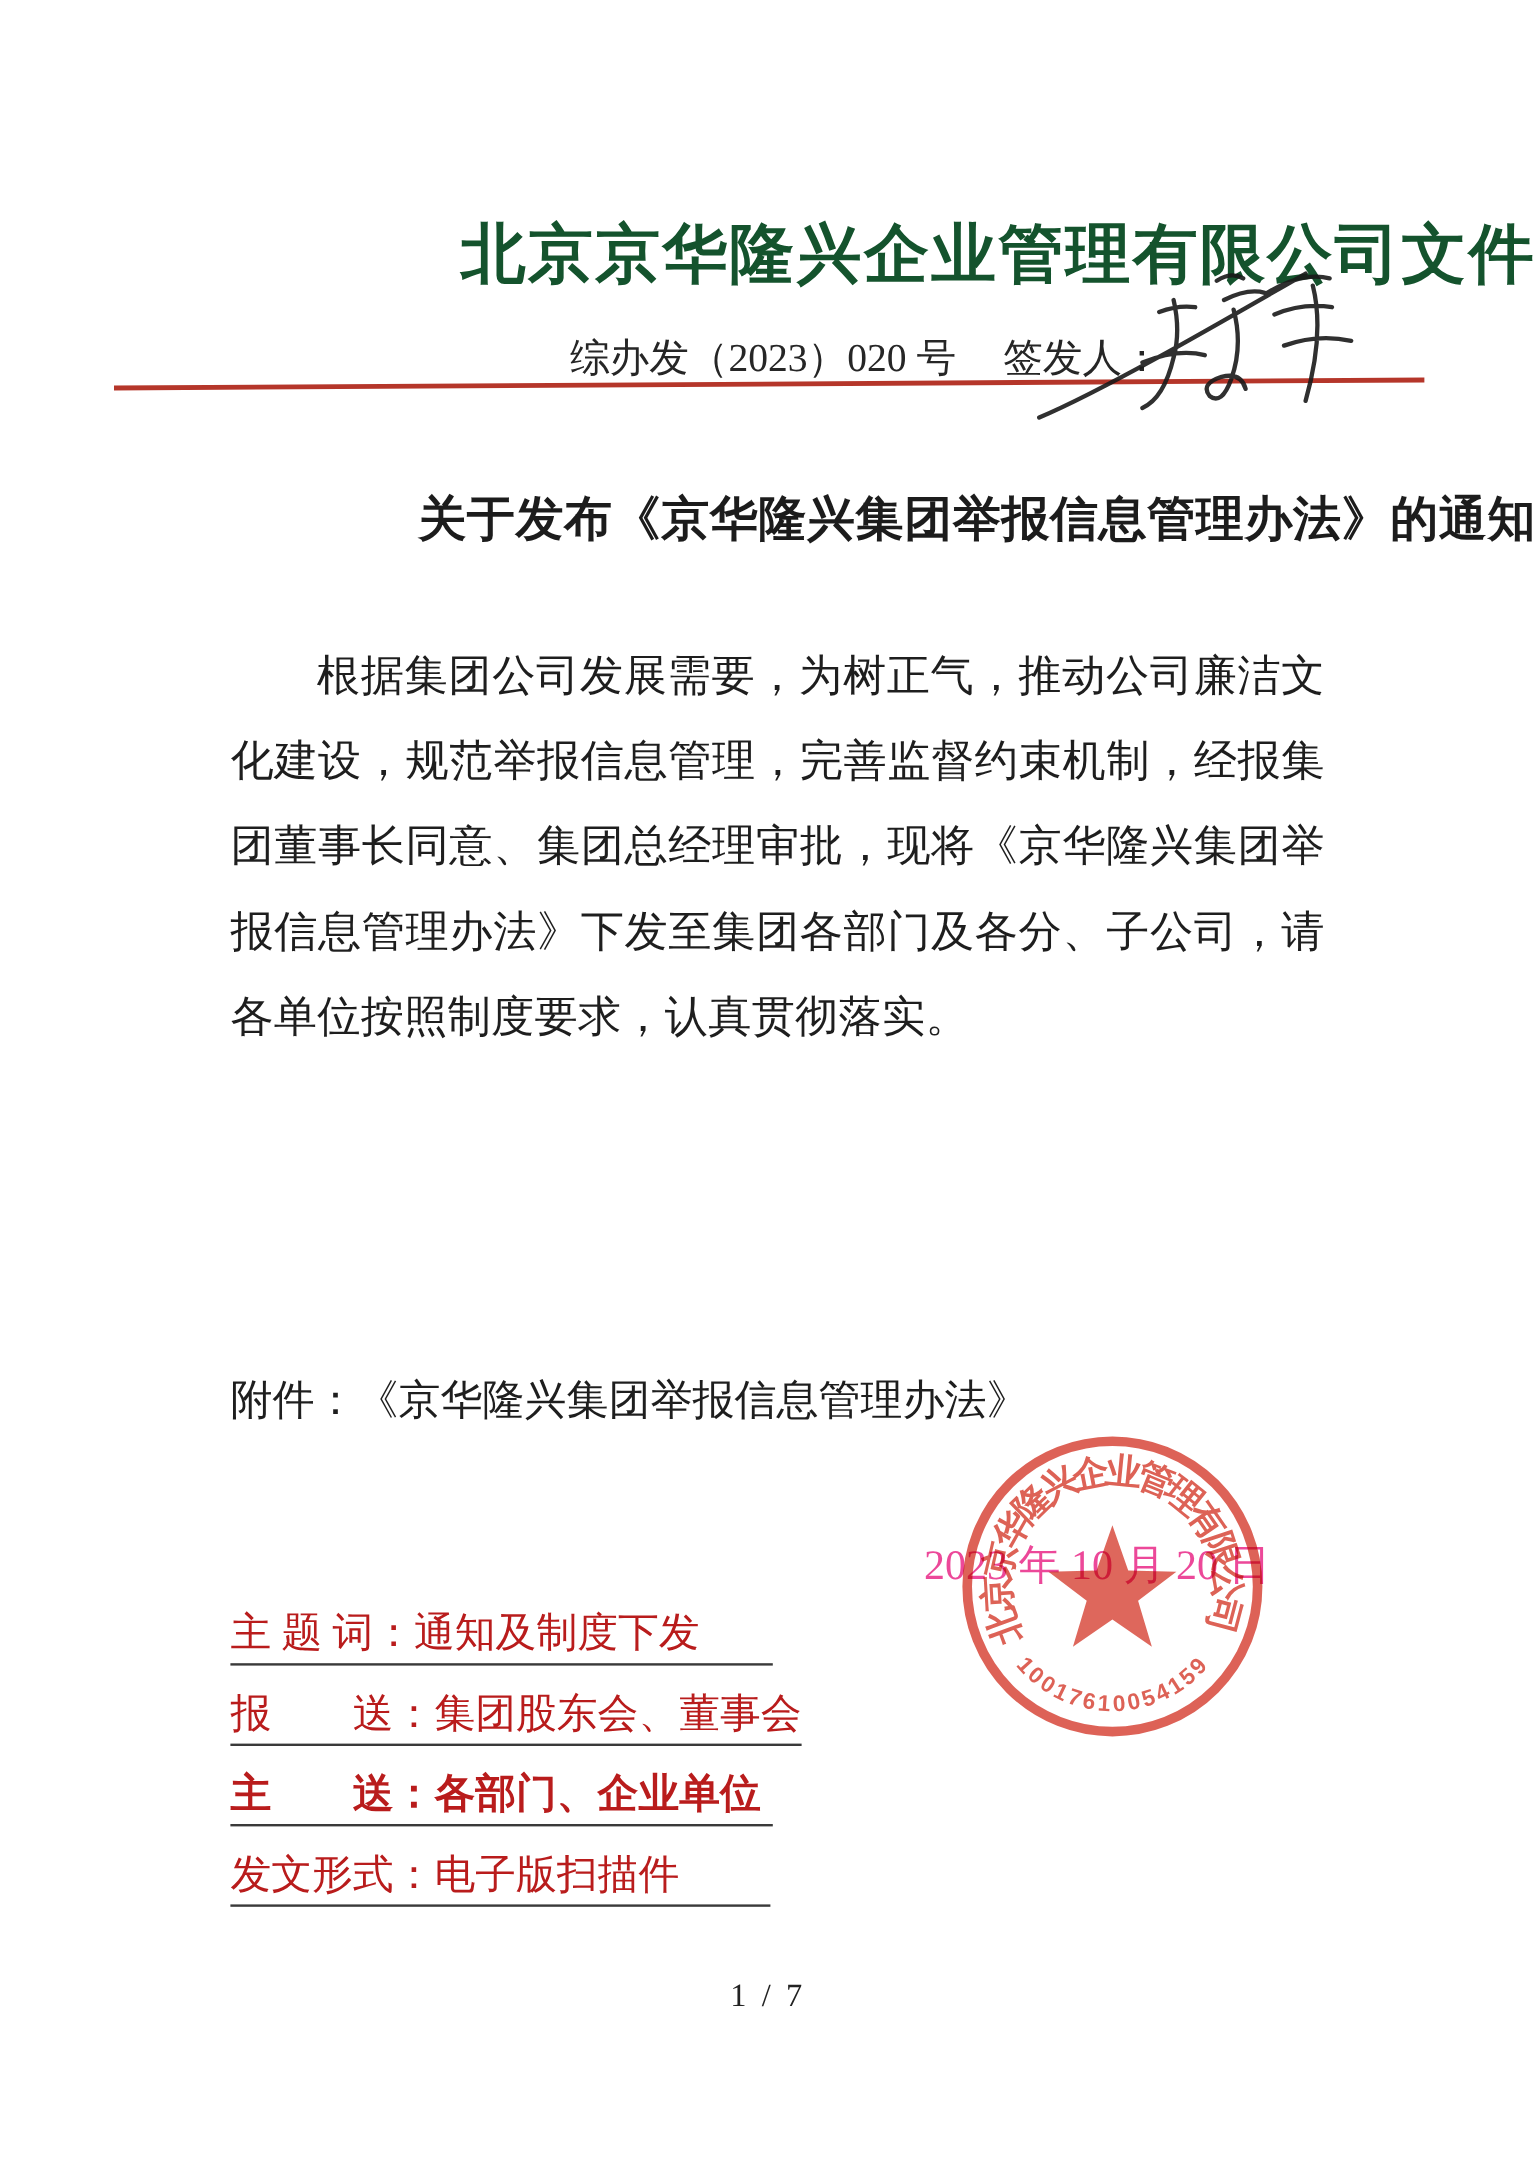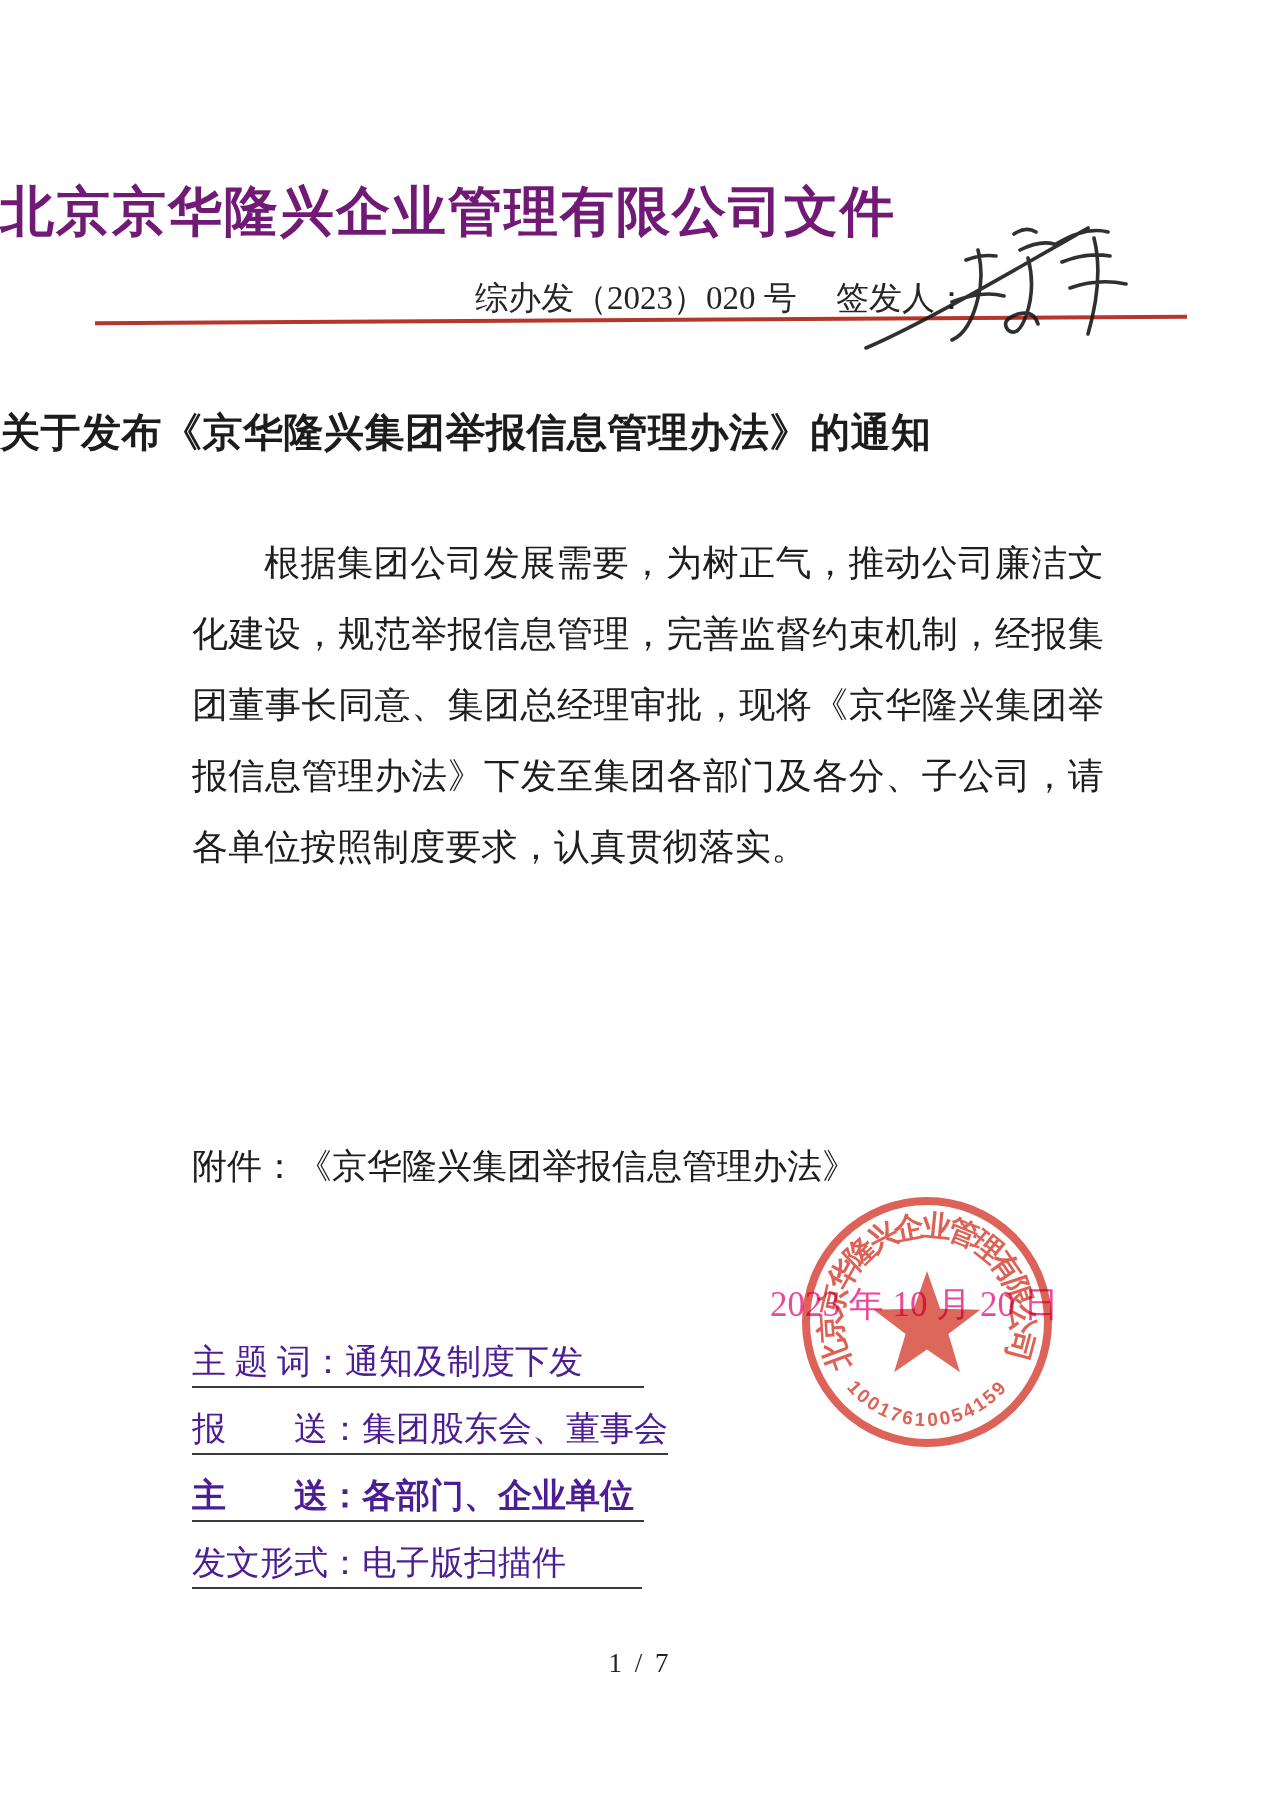--- a/index.html
+++ b/index.html
@@ -2,44 +2,44 @@
 <html><head>
 <meta charset="utf-8">
 <style>
   html,body{margin:0;padding:0;background:#ffffff;}
   #page{
     position:relative;width:1280px;height:1810px;background:#ffffff;
     font-family:"Liberation Serif","DejaVu Serif",serif;color:#1e1e1e;overflow:hidden;
   }
   .abs{position:absolute;}
   .org-title{
-    top:176px;left:0;width:100%;text-align:left;
-    font-size:54px;font-weight:bold;color:#701a75;letter-spacing:2px;white-space:nowrap;
+    top:176px;left:0;width:100%;text-align:right;
+    font-size:54px;font-weight:bold;color:#14532d;letter-spacing:2px;white-space:nowrap;
   }
   .doc-number{top:276px;left:475px;font-size:33px;color:#262626;white-space:nowrap;}
   .issuer-label{top:276px;left:836px;font-size:33px;color:#262626;white-space:nowrap;}
   .signature{top:198px;left:848px;width:300px;height:160px;z-index:4;}
   .red-line{
     top:318px;left:95px;width:1092px;height:4px;background:#b5362a;
     transform:rotate(-0.35deg);
   }
   .notice-title{
-    top:405px;left:0;width:100%;text-align:left;
+    top:405px;left:0;width:100%;text-align:right;
     font-size:40px;font-weight:bold;color:#1c1c1c;letter-spacing:0.5px;white-space:nowrap;
   }
   .body-block{top:528px;left:192px;width:912px;font-size:36px;line-height:71px;letter-spacing:0.2px;}
   .body-block p{margin:0;text-indent:2em;text-align:justify;}
   .salutation{text-indent:0;}
   .attachment{top:1143px;left:192px;font-size:35px;white-space:nowrap;}
   .issue-date{top:1281px;left:770px;font-size:35px;white-space:nowrap;z-index:2;color:#ec4899;}
   .seal{top:1190px;left:795px;width:264px;height:264px;z-index:3;mix-blend-mode:multiply;opacity:0.92;}
   .seal text{font-family:"Liberation Sans","DejaVu Sans",sans-serif;font-weight:bold;}
   .footer-field{
     left:192px;font-size:34px;line-height:36px;white-space:nowrap;
-    border-bottom:2px solid #3a3a3a;padding-bottom:6px;color:#4c1d95;
+    border-bottom:2px solid #3a3a3a;padding-bottom:6px;color:#b91c1c;
   }
   .f1{top:1344px;width:452px;}
   .f2{top:1411px;width:476px;}
   .f3{top:1478px;width:452px;font-weight:bold;}
   .f4{top:1545px;width:450px;}
   .page-number{
     top:1648px;left:0;width:100%;text-align:center;
     font-size:27px;letter-spacing:3px;color:#222;
     font-family:"Liberation Serif","DejaVu Serif",serif;
   }

